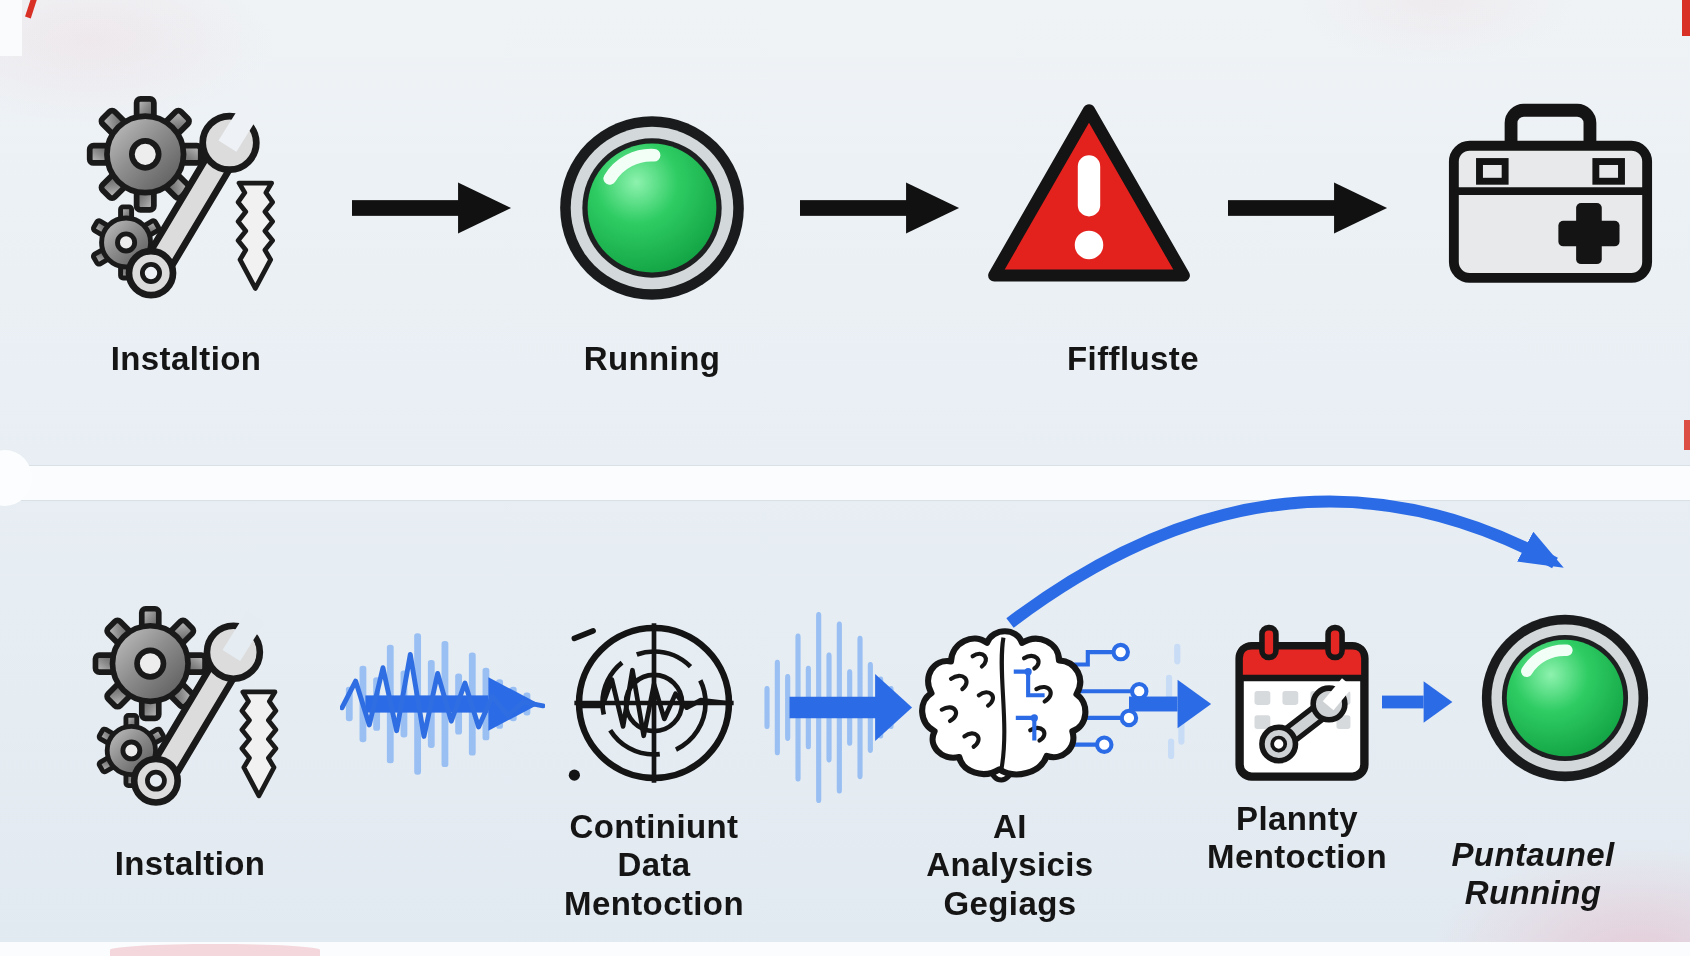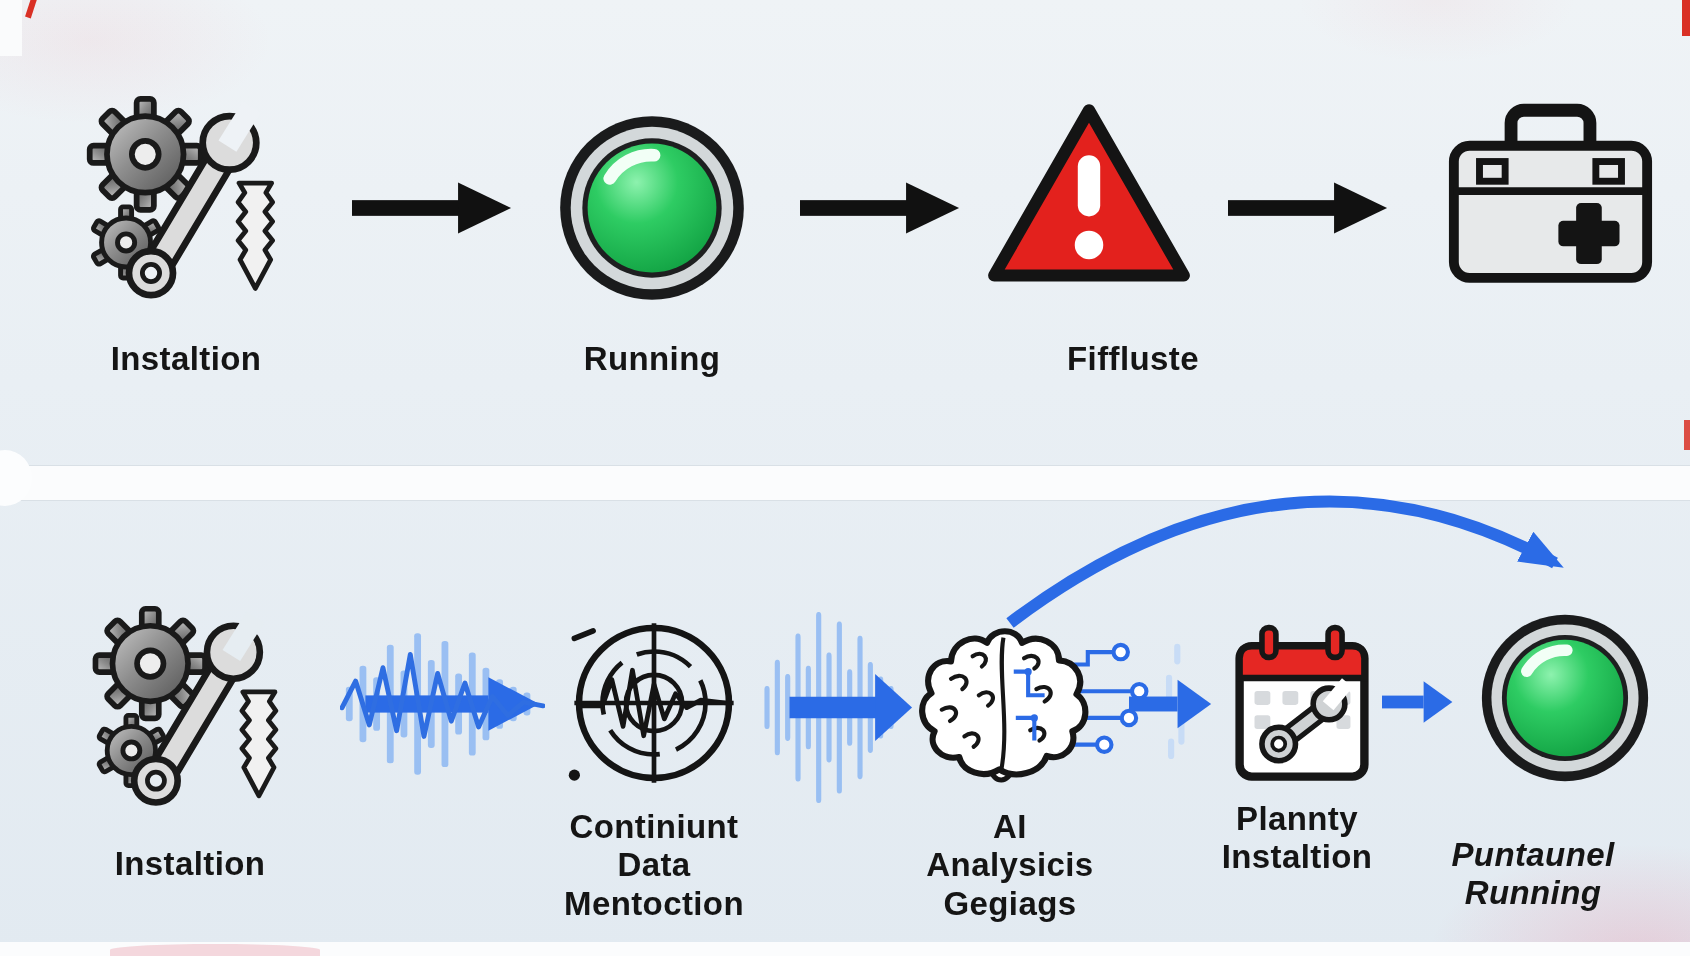--- a/index.html
+++ b/index.html
@@ -363,21 +363,21 @@
   </div>
 
   <div class="label" style="left:190px; top:845px;">Instaltion</div>
   <div class="label" style="left:1010px; top:808px;">AI
 Analysicis
 Gegiags</div>
   <div class="label" style="left:654px; top:808px;">Continiunt
 Data
 Mentoction</div>
   <div class="label" style="left:1297px; top:800px;">Plannty
-Instaltion</div>
+Mentoction</div>
   <div class="label" style="left:1533px; top:836px;font-style:italic;">Puntaunel
 Running</div>
 
   <div class="corner-white"></div>
   <div class="red-sliver rs-1"></div>
   <div class="red-sliver rs-2"></div>
   <div class="red-sliver rs-3"></div>
   <div class="bottom-strip"></div>
   <div class="pink-smudge"></div>
 

